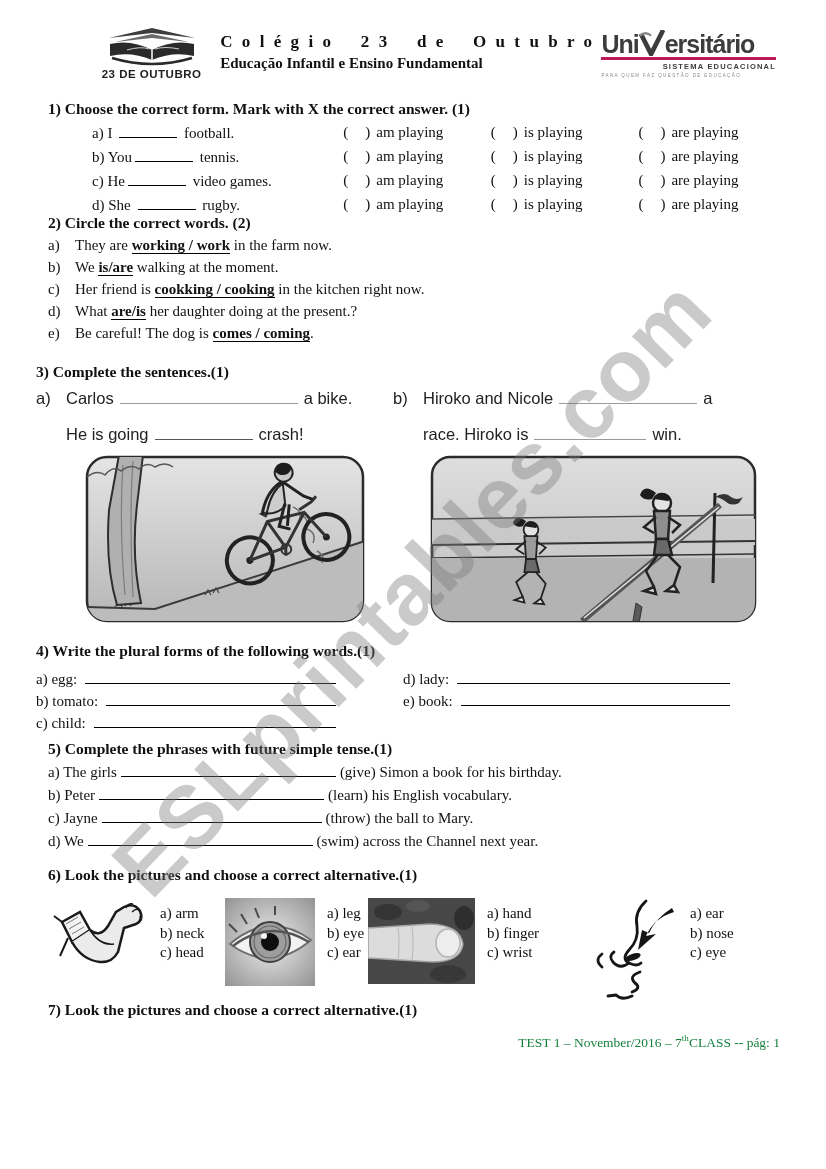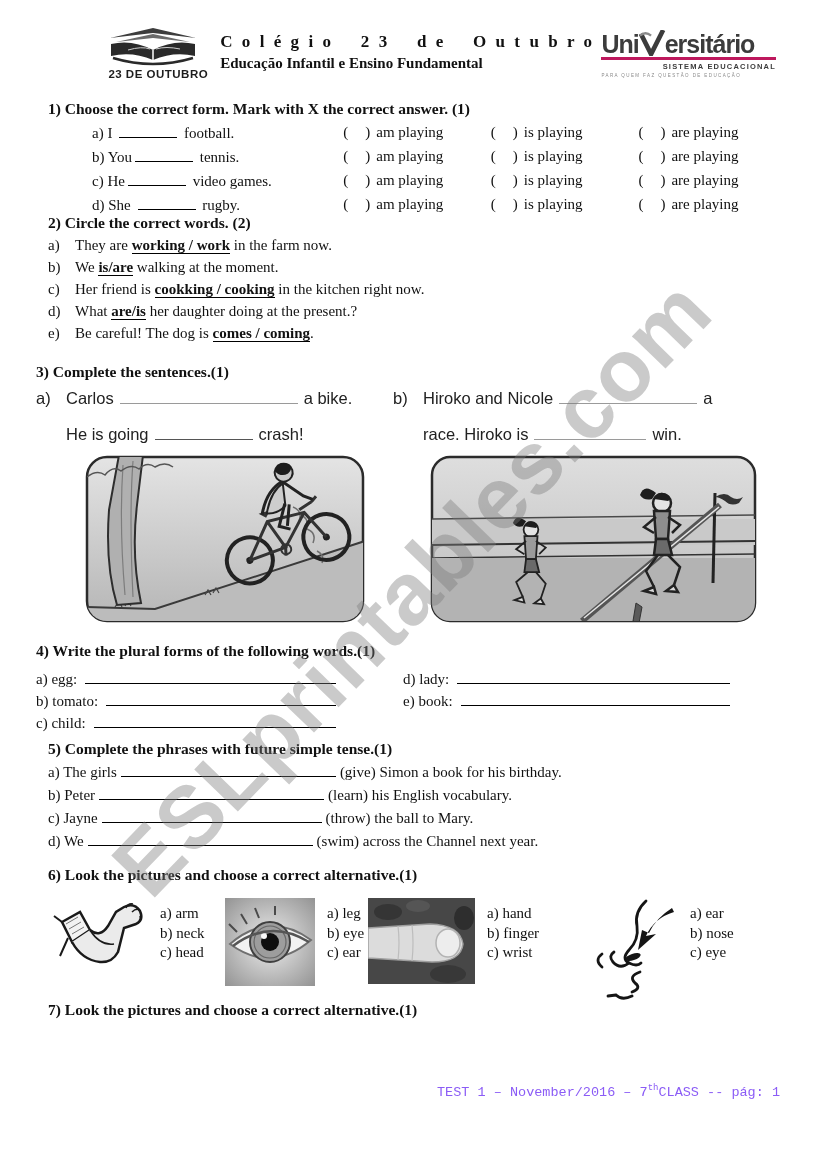--- a/index.html
+++ b/index.html
@@ -1,21 +1,21 @@
 <!DOCTYPE html>
 <html><head>
 <meta charset="utf-8">
 <style>
   html,body{margin:0;padding:0;}
   body{background:#fff;}
   .page{position:relative;width:826px;height:1169px;background:#fff;overflow:hidden;
         font-family:"Liberation Serif", serif;color:#111;}
   
   .header{position:absolute;left:95px;top:26px;right:50px;display:flex;align-items:flex-start;}
-  .logo-left{width:118px;text-align:right;}
+  .logo-left{width:118px;text-align:center;}
   .logo-left .logo-text{font-family:"Liberation Sans",sans-serif;font-weight:bold;font-size:11.5px;
         letter-spacing:.5px;color:#1d1d1d;margin-top:-2px;}
   .head-center{flex:1;padding-left:12px;padding-top:6px;}
   .head-title{font-weight:bold;font-size:17px;letter-spacing:.55em;word-spacing:.4em;white-space:nowrap;}
   .head-sub{font-weight:bold;font-size:15px;margin-top:3px;}
   .brand{width:182px;text-align:left;font-family:"Liberation Sans",sans-serif;color:#3c3c3c;padding-top:4px;}
   .brand-row{display:flex;align-items:flex-end;border-bottom:3px solid #be185d;padding-bottom:1px;}
   .brand-txt{font-weight:bold;font-size:25px;letter-spacing:-1px;line-height:24px;}
   .brand-v{width:30px;height:26px;margin:0 -2px;}
   .brand-sub{font-weight:bold;font-size:7.5px;letter-spacing:1.2px;text-align:right;margin-top:2px;}
@@ -68,22 +68,22 @@
   .s5-blank{margin:0 4px;}
   .bl-s5a{width:215px;} .bl-s5b{width:225px;} .bl-s5c{width:220px;} .bl-s5d{width:225px;}
   
   .s6{position:absolute;left:48px;top:866px;right:30px;}
   .s6-groups{display:flex;margin-top:14px;}
   .s6-group{display:flex;align-items:flex-start;}
   .s6-opts{font-size:15px;line-height:19.5px;margin-left:12px;margin-top:6px;}
   .g1{width:177px;} .g2{width:143px;} .g3{width:218px;} .g4{flex:1;}
   
   .s7{position:absolute;left:48px;top:1001px;right:40px;}
-  .footer{position:absolute;right:46px;top:1083px;font-family:Liberation Mono, monospace;
-          font-size:13.5px;color:#8b5cf6;}
+  .footer{position:absolute;right:46px;top:1033px;font-family:Liberation Serif, serif;
+          font-size:13.5px;color:#15803d;}
   .footer sup{font-size:9px;}
   
   .watermark{position:absolute;left:412px;top:588px;transform:translate(-50%,-50%) rotate(-46deg);
      font-family:"Liberation Sans",sans-serif;font-weight:bold;font-size:88px;letter-spacing:1px;
      color:rgba(122,122,122,0.40);white-space:nowrap;z-index:9;pointer-events:none;}
 </style>
 </head>
 <body>
 
 <div class="page">

